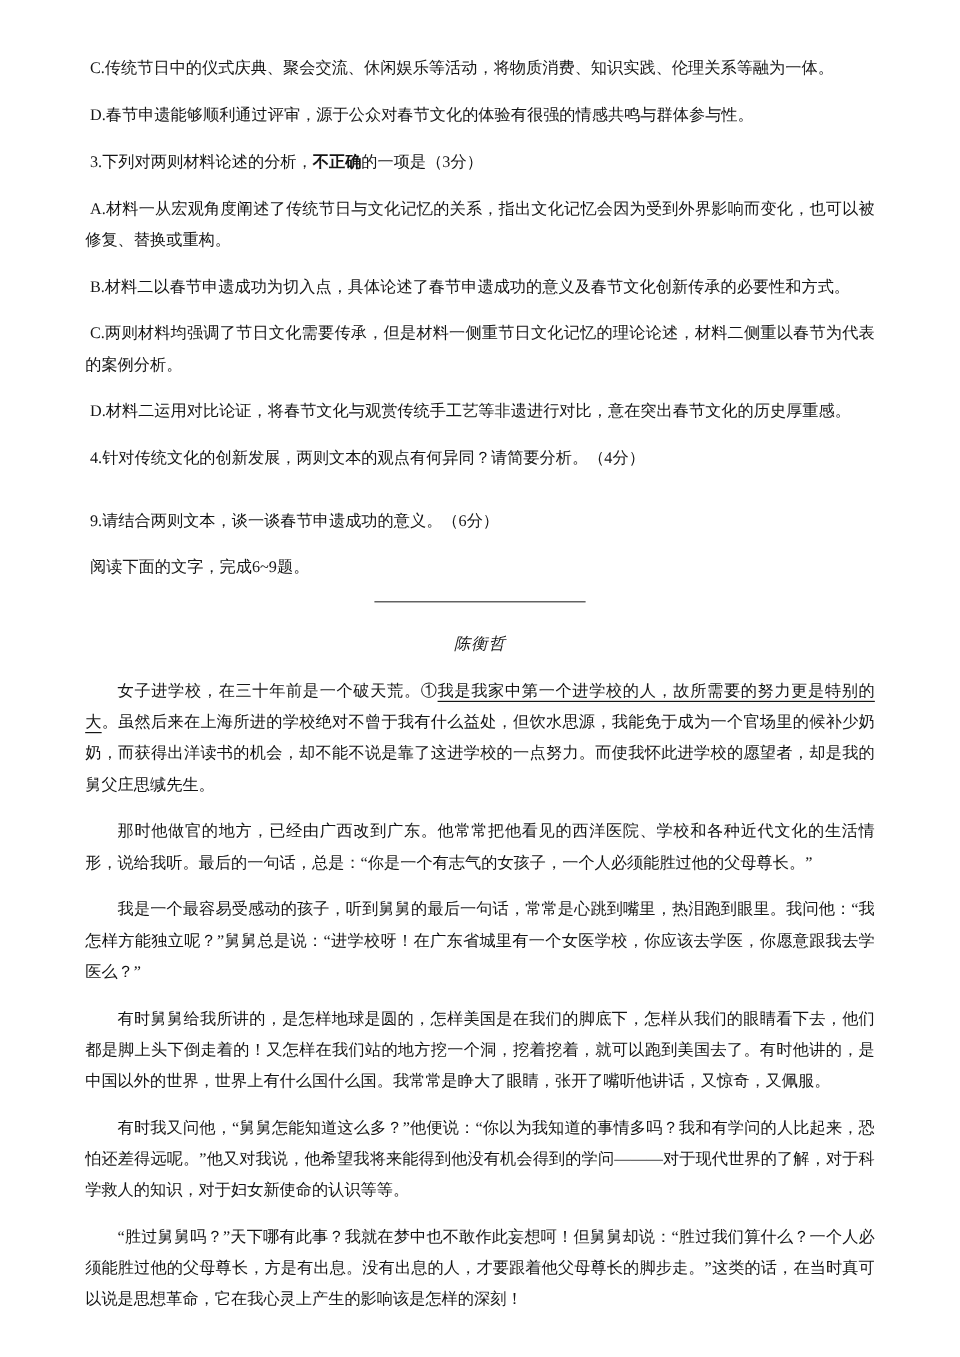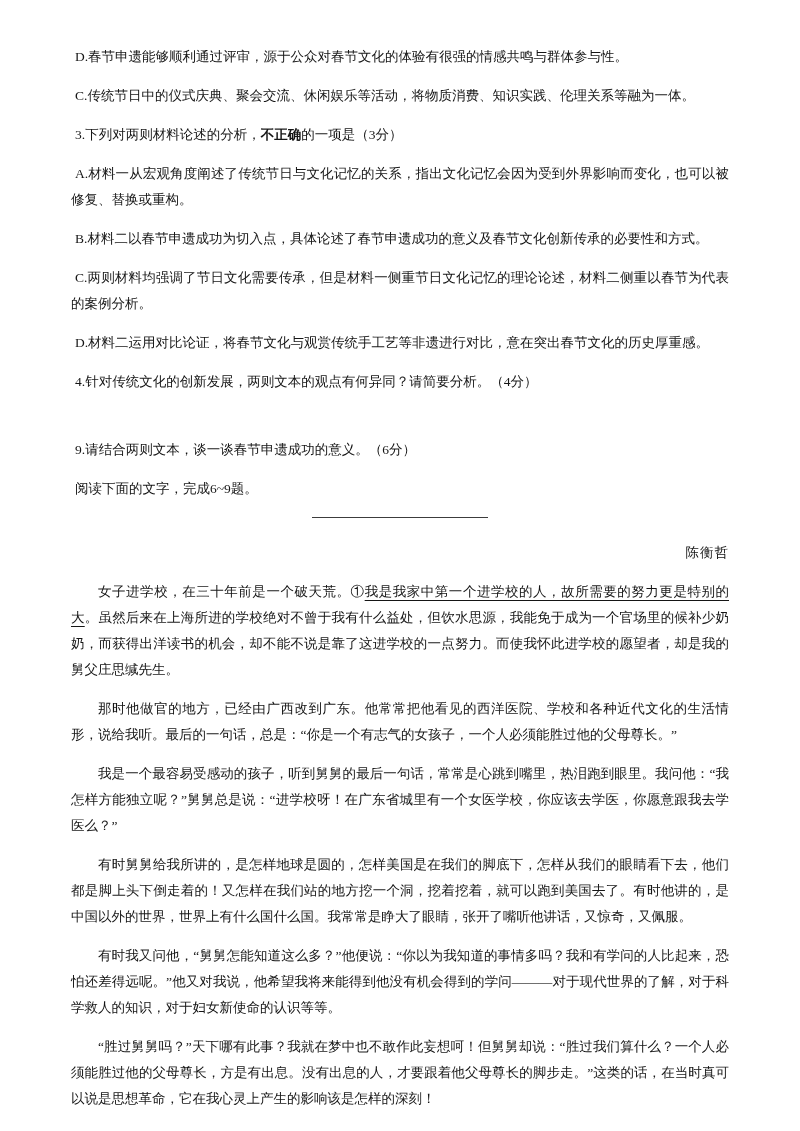--- a/index.html
+++ b/index.html
@@ -10,39 +10,39 @@
     padding: 44px 71px 0 71px;
     overflow: hidden;
     background: #ffffff;
     color: #151515;
     font-family: "Liberation Serif", "DejaVu Serif", serif;
     font-size: 13.5px;
     line-height: 26px;
   }
   p { margin: 0 0 13px 0; text-align: justify; }
   .q { text-indent: 4px; }
-  .space-after { margin-bottom: 42px; }
+  .space-after { margin-bottom: 26px; }
   .para { text-indent: 2em; }
-  .author-line { text-align: right; text-indent: 0; letter-spacing: 1px; }
+  .author-line { text-align: center; text-indent: 0; letter-spacing: 1px; font-style: italic; }
   .title-blank {
     width: 176px;
     height: 0;
     border-top: 1px solid #3c3c3c;
     margin: 15px auto 22px auto;
   }
   .underline { text-decoration: underline; text-underline-offset: 4px; }
   .bold { font-weight: bold; }
 </style>
 </head>
 <body>
 
 <div class="page">
 
+  <p class="q">C.传统节日中的仪式庆典、聚会交流、休闲娱乐等活动，将物质消费、知识实践、伦理关系等融为一体。</p>
   <p class="q">D.春节申遗能够顺利通过评审，源于公众对春节文化的体验有很强的情感共鸣与群体参与性。</p>
-  <p class="q">C.传统节日中的仪式庆典、聚会交流、休闲娱乐等活动，将物质消费、知识实践、伦理关系等融为一体。</p>
 
   <p class="q"><span>3.下列对两则材料论述的分析，</span><span class="bold">不正确</span><span>的一项是（3分）</span></p>
 
   <p class="q">A.材料一从宏观角度阐述了传统节日与文化记忆的关系，指出文化记忆会因为受到外界影响而变化，也可以被修复、替换或重构。</p>
   <p class="q">B.材料二以春节申遗成功为切入点，具体论述了春节申遗成功的意义及春节文化创新传承的必要性和方式。</p>
   <p class="q">C.两则材料均强调了节日文化需要传承，但是材料一侧重节日文化记忆的理论论述，材料二侧重以春节为代表的案例分析。</p>
   <p class="q">D.材料二运用对比论证，将春节文化与观赏传统手工艺等非遗进行对比，意在突出春节文化的历史厚重感。</p>
 
   <p class="q space-after">4.针对传统文化的创新发展，两则文本的观点有何异同？请简要分析。（4分）</p>
 

